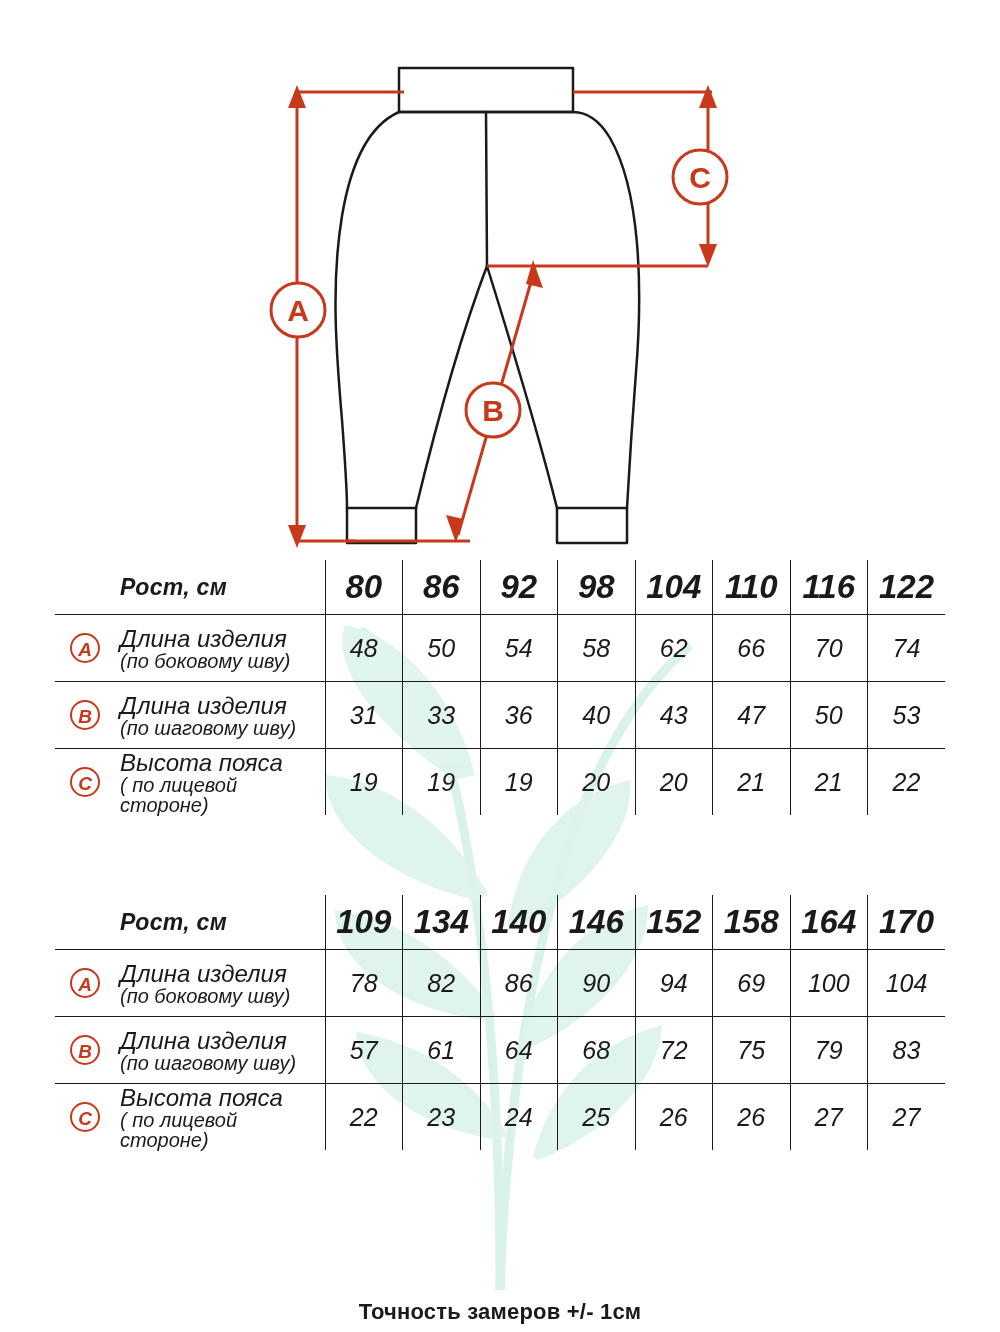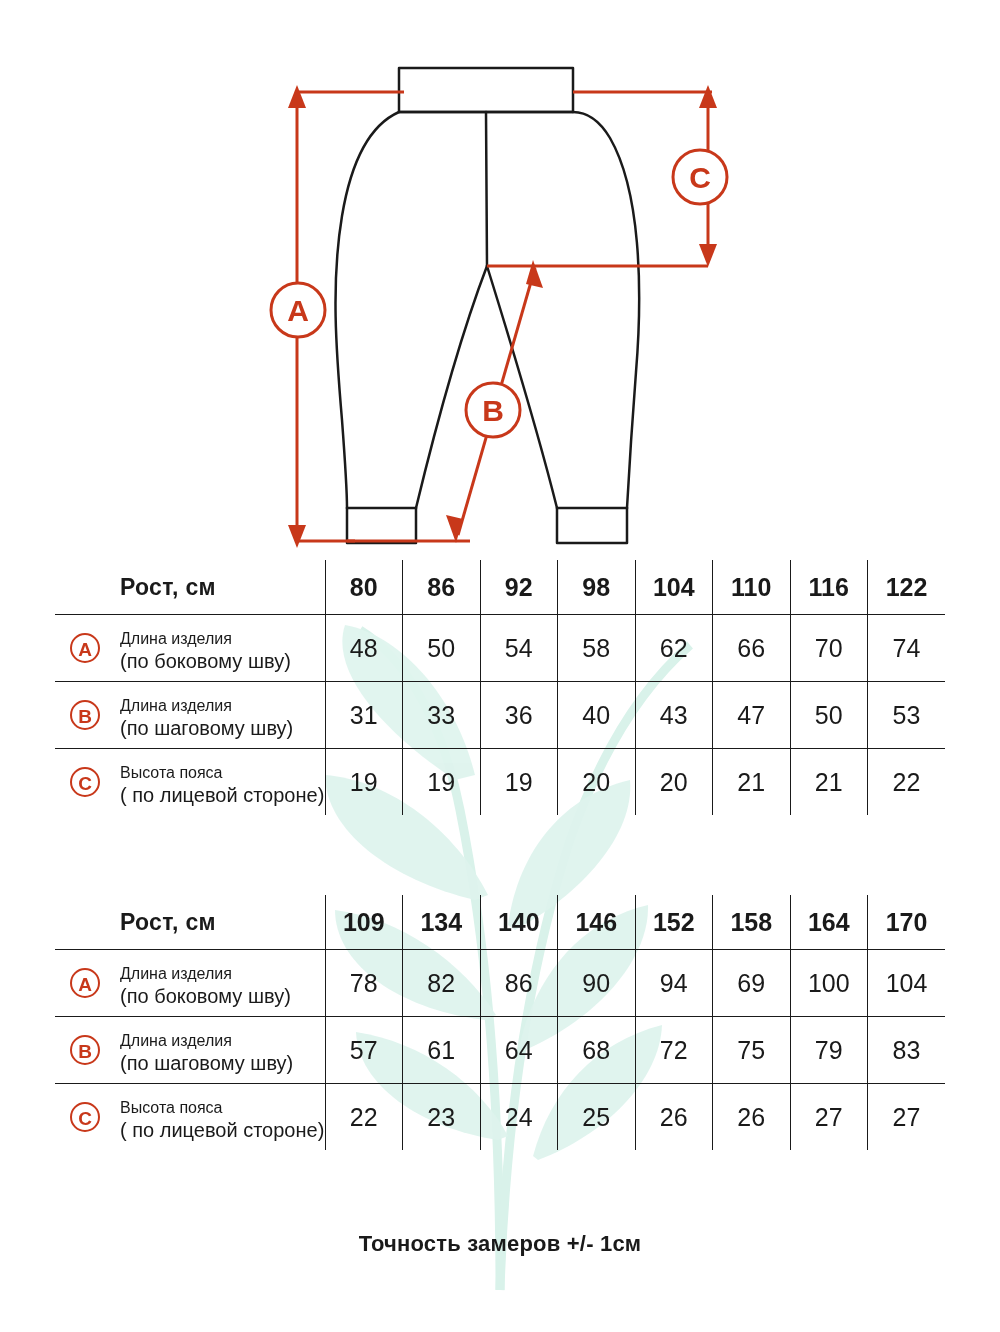--- a/index.html
+++ b/index.html
@@ -39,20 +39,21 @@
   .tables {
     position: absolute;
     left: 55px;
     top: 560px;
     width: 890px;
   }
   table.size-table {
     border-collapse: collapse;
     width: 890px;
     table-layout: fixed;
+    font-style: italic;
   }
   table.size-table td, table.size-table th {
     border: 1px solid #1a1a1a;
     padding: 0;
     text-align: center;
     vertical-align: middle;
   }
   table.size-table tr td:first-child,
   table.size-table tr th:first-child {
     border-left: none;
@@ -77,33 +78,33 @@
     font-size: 23px;
     font-weight: bold;
     letter-spacing: 0.3px;
     text-align: left !important;
     padding-left: 65px !important;
     border-left: none !important;
     border-top: none !important;
     border-bottom: none !important;
   }
   .hdr-val {
-    font-size: 25px;
+    font-size: 33px;
     font-weight: bold;
     border-top: none !important;
   }
   .data-row td { height: 66px; }
   .label-cell {
     text-align: left !important;
     position: relative;
     padding-left: 65px !important;
     border-left: none !important;
   }
   .label-title {
-    font-size: 16px;
+    font-size: 24px;
     line-height: 25px;
     display: block;
   }
   .label-sub {
     font-size: 20px;
     line-height: 20px;
     display: block;
   }
   .badge {
     position: absolute;
@@ -121,21 +122,21 @@
     text-align: center;
     box-sizing: border-box;
   }
   .val-cell {
     font-size: 25px;
   }
   .table-gap { height: 80px; }
   .footnote {
     position: absolute;
     left: 0;
-    top: 1231px;
+    top: 1299px;
     width: 1000px;
     text-align: center;
     font-size: 22px;
     font-weight: bold;
     letter-spacing: 0.2px;
   }
 </style>
 </head>
 <body>
 

